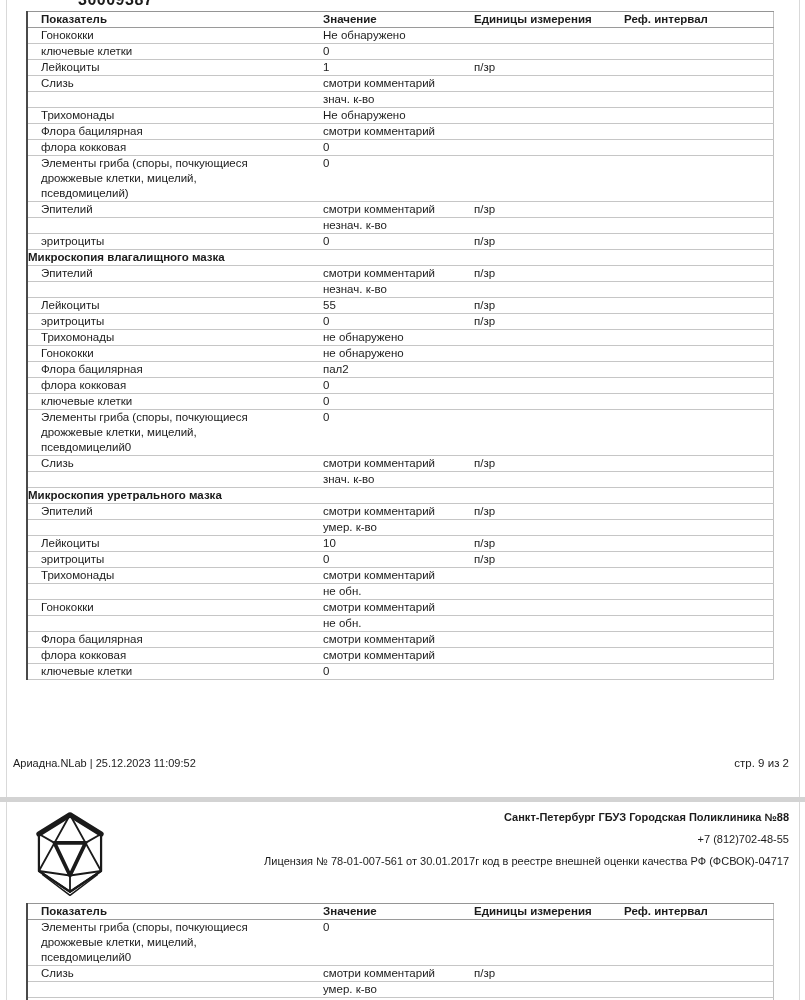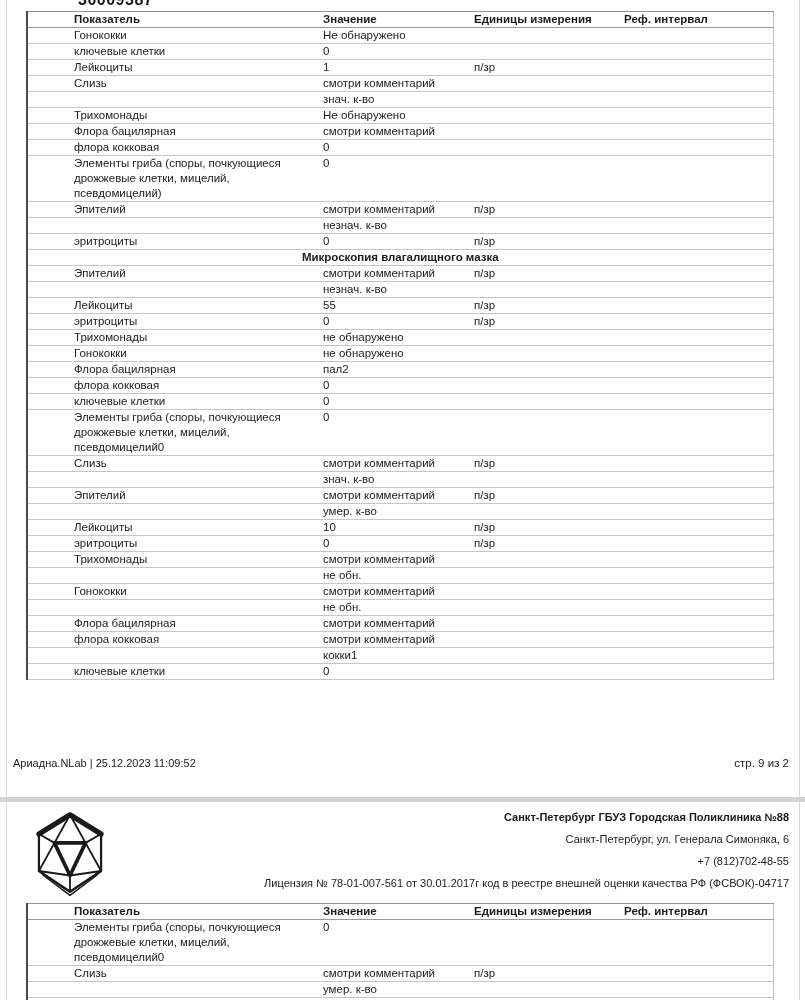--- a/index.html
+++ b/index.html
@@ -13,23 +13,23 @@
   .doc-number { position:absolute; left:78px; top:-9px; font-size:16px; font-weight:bold; letter-spacing:.5px; }
 
   table.lab { position:absolute; left:26px; border-collapse:collapse; table-layout:fixed;
     width:746px; font-size:11.5px; background:#fff;
     border-left:2px solid #4a4a4a; border-right:1px solid #c0c0c0; border-bottom:1px solid #c6c6c6; }
   table.lab col.c0 { width:296px; } table.lab col.c1 { width:151px; }
   table.lab col.c2 { width:150px; } table.lab col.c3 { width:149px; }
   table.lab th, table.lab td { text-align:left; vertical-align:top; line-height:15px;
     padding:0; border-top:1px solid #c6c6c6; font-weight:normal; overflow:hidden; white-space:normal; }
   table.lab thead th { font-weight:bold; border-top:1px solid #959595; border-bottom:1px solid #9a9a9a; }
-  table.lab .c0 { padding-left:46px; }
+  table.lab .c0 { padding-left:13px; }
   table.lab td.c0 > span { display:inline-block; max-width:235px; }
-  table.lab td.section { text-align:center; font-weight:bold; padding-left:0; }
+  table.lab td.section { text-align:left; font-weight:bold; padding-left:0; }
 
   #table1 { top:11px; }
   #table2 { top:903px; }
 
   .p1-footer-left  { position:absolute; left:13px;  top:757px; font-size:11px; }
   .p1-footer-right { position:absolute; right:16px; top:757px; font-size:11.5px; }
 
   .page-sep { position:absolute; left:0; top:797px; width:805px; height:5px; background:#d3d3d3; }
 
   .logo { position:absolute; left:33px; top:812px; width:74px; height:84px; }
@@ -201,20 +201,23 @@
         <td class="c2">п/зр</td>
         <td class="c3"></td>
       </tr>
       <tr>
         <td class="c0"><span></span></td>
         <td class="c1">знач. к-во</td>
         <td class="c2"></td>
         <td class="c3"></td>
       </tr>
       <tr>
+        <td colspan="4" class="section">Микроскопия уретрального мазка</td>
+      </tr>
+      <tr>
         <td class="c0"><span>Эпителий</span></td>
         <td class="c1">смотри комментарий</td>
         <td class="c2">п/зр</td>
         <td class="c3"></td>
       </tr>
       <tr>
         <td class="c0"><span></span></td>
         <td class="c1">умер. к-во</td>
         <td class="c2"></td>
         <td class="c3"></td>
@@ -257,26 +260,20 @@
       </tr>
       <tr>
         <td class="c0"><span>Флора бацилярная</span></td>
         <td class="c1">смотри комментарий</td>
         <td class="c2"></td>
         <td class="c3"></td>
       </tr>
       <tr>
         <td class="c0"><span>флора кокковая</span></td>
         <td class="c1">смотри комментарий</td>
-        <td class="c2"></td>
-        <td class="c3"></td>
-      </tr>
-      <tr>
-        <td class="c0"><span></span></td>
-        <td class="c1">кокки1</td>
         <td class="c2"></td>
         <td class="c3"></td>
       </tr>
       <tr>
         <td class="c0"><span>ключевые клетки</span></td>
         <td class="c1">0</td>
         <td class="c2"></td>
         <td class="c3"></td>
       </tr>
     </tbody>
@@ -299,21 +296,20 @@
 
   <path d="M50,3 L29,41 M50,3 L71,41" stroke-width="2.5"></path>
   <path d="M8,29 L29,41 M92,29 L71,41" stroke-width="2.5"></path>
   <path d="M8,29 L8,79 M8,79 L29,41 M8,79 L50,85 M8,79 L50,107" stroke-width="2.5"></path>
   <path d="M92,29 L92,79 M92,79 L71,41 M92,79 L50,85 M92,79 L50,107" stroke-width="2.5"></path>
   <path d="M50,107 L50,85" stroke-width="2.5"></path>
 </svg>
 
 <div class="clinic-block">
   <div class="clinic-name">Санкт-Петербург ГБУЗ Городская Поликлиника №88</div>
-  <div class="clinic-address">Санкт-Петербург, ул. Генерала Симоняка, 6</div>
   <div class="clinic-phone">+7 (812)702-48-55</div>
   <div class="clinic-license">Лицензия № 78-01-007-561 от 30.01.2017г код в реестре внешней оценки качества РФ (ФСВОК)-04717</div>
 </div>
 
 <table class="lab" id="table2">
   <colgroup>
       <col class="c0">
       <col class="c1">
       <col class="c2">
       <col class="c3">

